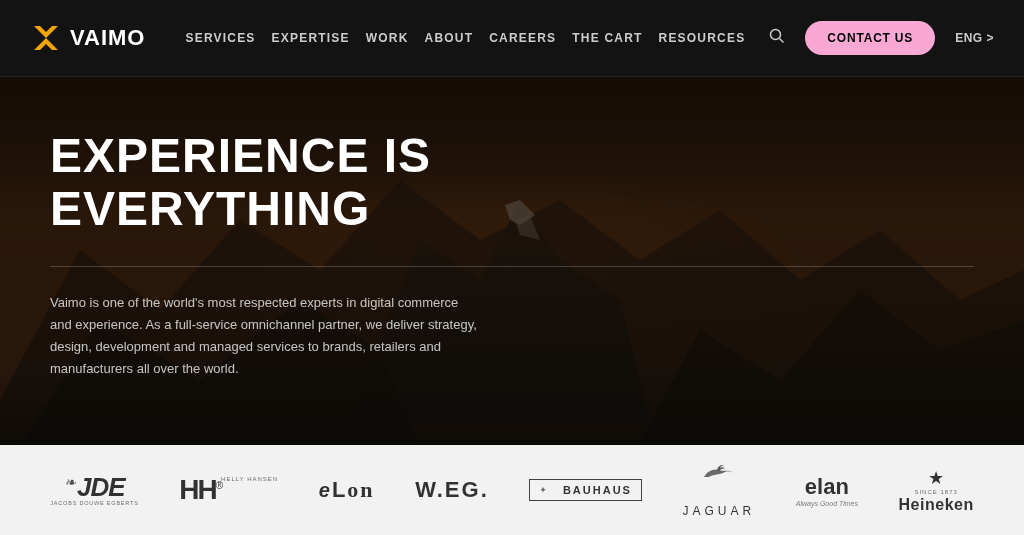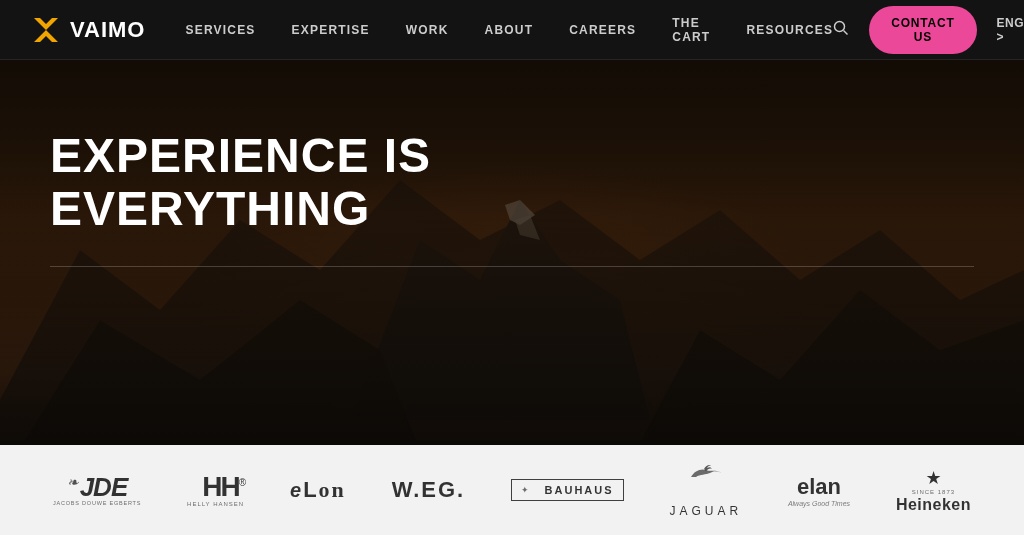--- a/index.html
+++ b/index.html
@@ -2,21 +2,21 @@
 <html><head>
   <meta charset="utf-8">
   <style>
     * { margin: 0; padding: 0; box-sizing: border-box; }
     body { width: 1024px; height: 535px; overflow: hidden; font-family: 'Arial', sans-serif; background: #1a1a1a; }
 
     
     .navbar {
       position: absolute;
       top: 0; left: 0; right: 0;
-      height: 60px;
+      height: 77px;
       background: rgba(20, 20, 20, 0.95);
       display: flex;
       align-items: center;
       padding: 0 30px;
       z-index: 100;
       border-bottom: 1px solid rgba(255,255,255,0.08);
     }
     .logo {
       display: flex;
       align-items: center;
@@ -30,21 +30,21 @@
     }
     .logo-text {
       color: #fff;
       font-size: 22px;
       font-weight: 700;
       letter-spacing: 1px;
     }
     .nav-links {
       display: flex;
       align-items: center;
-      gap: 36px;
+      gap: 16px;
       flex: 1;
     }
     .nav-link {
       color: #ccc;
       font-size: 12px;
       font-weight: 600;
       letter-spacing: 1.2px;
       text-transform: uppercase;
       cursor: pointer;
       text-decoration: none;
@@ -53,21 +53,21 @@
       display: flex;
       align-items: center;
       gap: 20px;
     }
     .search-icon-btn {
       color: #ccc;
       cursor: pointer;
       font-size: 16px;
     }
     .contact-btn {
-      background: #ec4899;
+      background: #f9a8d4;
       color: #000;
       padding: 10px 22px;
       border-radius: 25px;
       font-size: 12px;
       font-weight: 700;
       letter-spacing: 0.8px;
       cursor: pointer;
       border: none;
       text-transform: uppercase;
     }
@@ -297,35 +297,36 @@
 
 <div class="hero-content">
   <h1 class="hero-title">
     <span>EXPERIENCE IS</span><br>
     <span>EVERYTHING</span>
   </h1>
 
   <div class="hero-divider"></div>
 
   <div class="hero-bottom">
+    <p class="hero-description">Vaimo is one of the world's most respected experts in digital commerce and experience. As a full-service omnichannel partner, we deliver strategy, design, development and managed services to brands, retailers and manufacturers all over the world.</p>
   </div>
 </div>
 
 <div class="logos-bar">
 
   <div class="client-logo logo-jde">
     <div style="display:flex;align-items:flex-start;">
       <span style="font-size:14px;color:#333;font-style:italic;margin-right:1px;">❧</span>
       <span class="main-text" style="font-size:26px;font-weight:900;color:#111;letter-spacing:-1px;font-style:italic;">JDE</span>
     </div>
     <span class="sub-text" style="font-size:5.5px;color:#555;letter-spacing:0.8px;text-transform:uppercase;">JACOBS DOUWE EGBERTS</span>
   </div>
 
   <div class="client-logo">
-    <div style="display:flex;flex-direction:column;align-items:flex-end;">
+    <div style="display:flex;flex-direction:row;align-items:flex-start;">
       <span style="font-size:28px;font-weight:900;color:#111;letter-spacing:-2px;line-height:1;">HH<sup style="font-size:10px;font-weight:400;vertical-align:super;">®</sup></span>
       <span style="font-size:6px;color:#555;letter-spacing:1px;text-transform:uppercase;">HELLY HANSEN</span>
     </div>
   </div>
 
   <div class="client-logo">
     <span style="font-size:22px;font-weight:900;color:#111;letter-spacing:2px;">
       <span style="font-style:italic;font-size:20px;">e</span>L<span style="font-size:22px;font-family:Liberation Serif, serif;">on</span>
     </span>
   </div>

